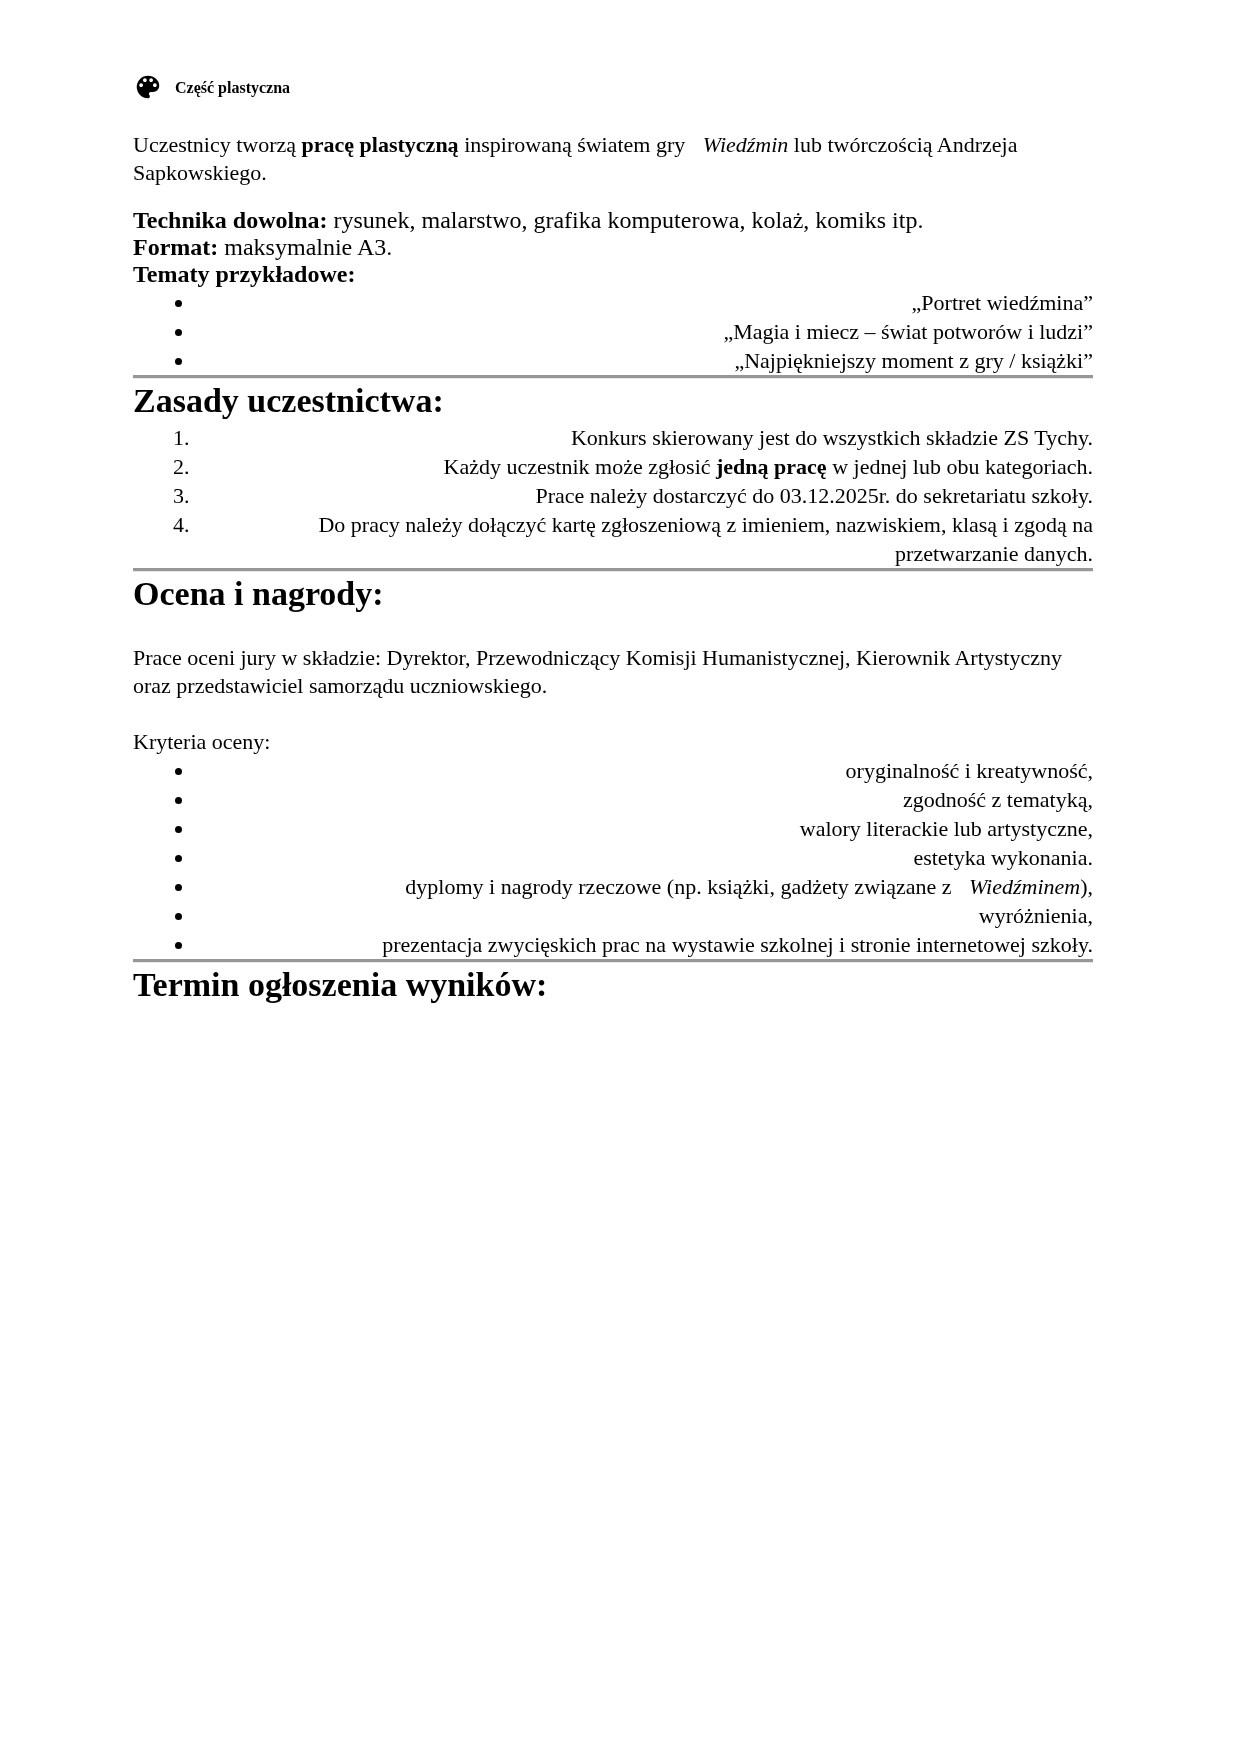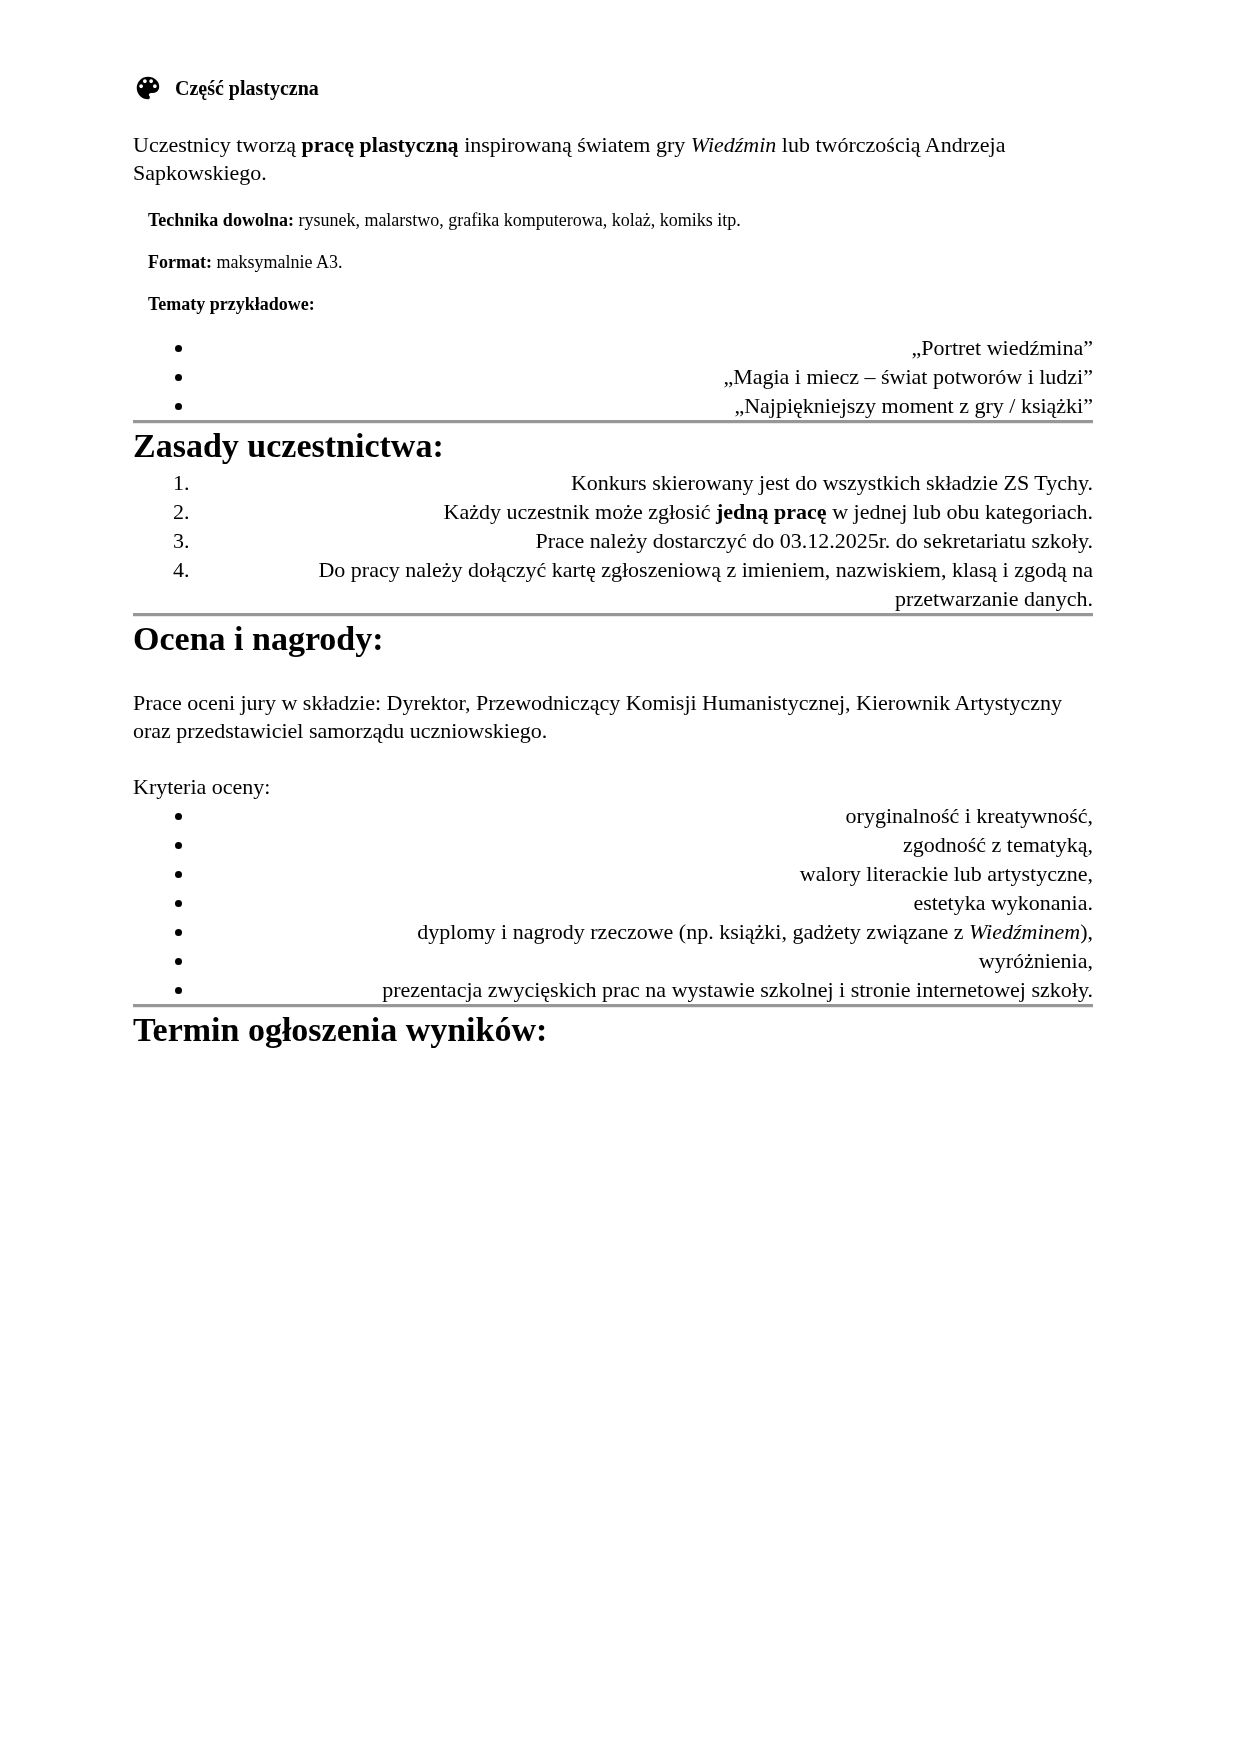--- a/index.html
+++ b/index.html
@@ -13,35 +13,34 @@
   }
   .page {
     box-sizing: border-box;
     width: 1240px;
     height: 1753px;
     padding: 72px 147px 0 133px;
   }
   
   .sec-head {
     display: flex;
-    align-items: center;
     gap: 12px;
-    font-size: 20px;
+    font-size: 16px;
     font-weight: bold;
     line-height: 32px;
     margin: 0;
   }
   .sec-head .icon { flex: 0 0 auto; display: inline-flex; }
   .sec-head .icon svg { display: block; }
   .body-text {
     font-size: 22px;
     line-height: 28px;
     margin: 0;
   }
-  .line { font-size: 18px; line-height: 27px; margin: 15px; }
+  .line { font-size: 24px; line-height: 27px; margin: 0; }
   h1.big {
     font-size: 34px;
     line-height: 44px;
     font-weight: bold;
     margin: 0;
   }
   ul.doc-list, ol.doc-list {
     margin: 0;
     font-size: 22px;
     line-height: 29px;
@@ -67,21 +66,21 @@
   .mt-jury       { margin-top: 28px; }
   .mt-criteria-l { margin-top: 28px; }
   .mt-criteria   { margin-top: 26px; }
   .mt-awards-h   { margin-top: 98px; }
   .mt-awards     { margin-top: 30px; }
   .mt-rule3      { margin-top: 50px; }
   .mt-h1c        { margin-top: 45px; }
   .mt-date       { margin-top: 30px; }
   b, i { font-style: normal; }
   b { font-weight: bold; }
-  i { font-style: italic; }
+  i { font-style: italic; margin-left: 12px; }
 </style>
 </head>
 <body>
 
 <div class="page">
 
   <h3 class="sec-head">
     <span class="icon">
       <svg width="30" height="30" viewBox="0 0 24 24" fill="#000000" aria-hidden="true">
         <path d="M12 3a9 9 0 0 0 0 18c.83 0 1.5-.67 1.5-1.5 0-.39-.15-.74-.39-1.01-.23-.26-.38-.61-.38-.99 0-.83.67-1.5 1.5-1.5H16a5 5 0 0 0 5-5c0-4.42-4.03-8-9-8zm-5.5 9c-.83 0-1.5-.67-1.5-1.5S5.67 9 6.5 9 8 9.67 8 10.5 7.33 12 6.5 12zm3-4C8.67 8 8 7.33 8 6.5S8.67 5 9.5 5s1.5.67 1.5 1.5S10.33 8 9.5 8zm5 0c-.83 0-1.5-.67-1.5-1.5S13.67 5 14.5 5s1.5.67 1.5 1.5S15.33 8 14.5 8zm3 4c-.83 0-1.5-.67-1.5-1.5S16.67 9 17.5 9s1.5.67 1.5 1.5-.67 1.5-1.5 1.5z"></path>

